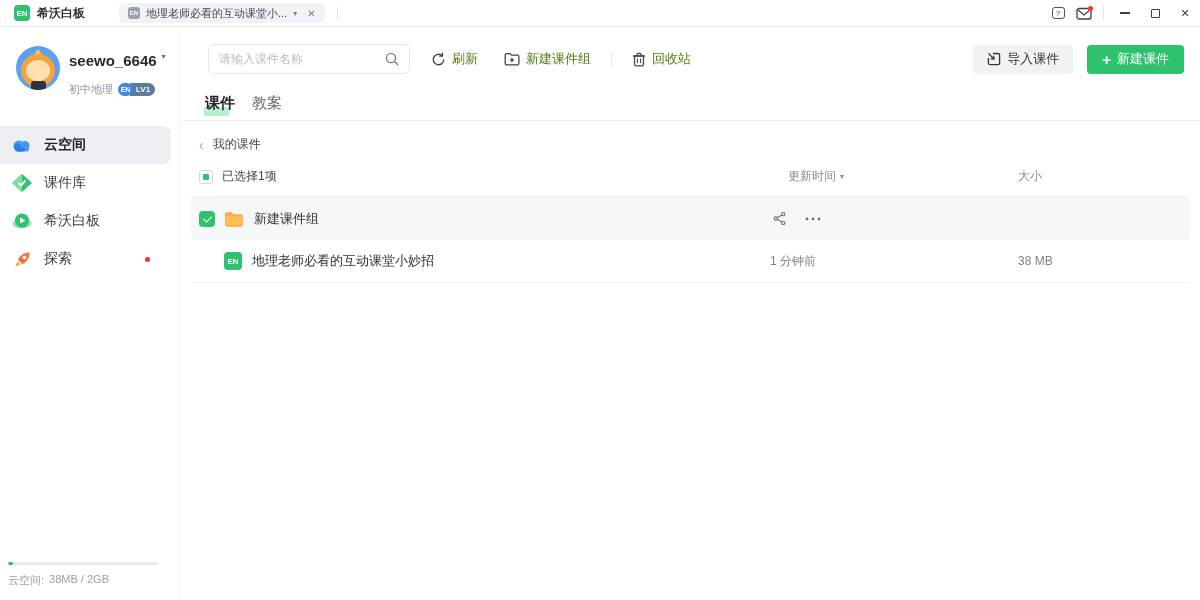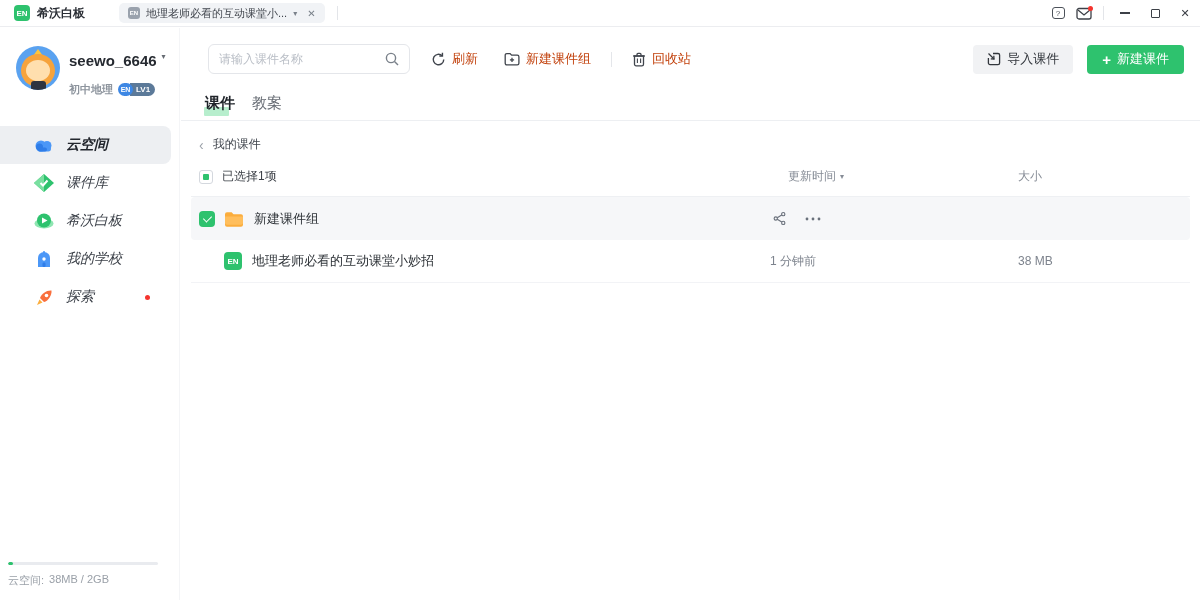--- a/index.html
+++ b/index.html
@@ -47,51 +47,51 @@
   .avatar .crown { position:absolute; top:3px; left:17px; width:0; height:0;
     border-left:5px solid transparent; border-right:5px solid transparent;
     border-bottom:7px solid #FFC53D; }
   .avatar .suit { position:absolute; bottom:0; left:15px; width:15px; height:9px;
     background:#2e3340; border-radius:3px 3px 0 0; }
   .profile-meta { padding-top:6px; }
   .user-row { display:flex; gap:5px; cursor:pointer; }
   .user-name { font-size:15px; font-weight:bold; color:#262a31; }
   .user-caret { font-size:8px; color:#666b73; }
   .sub-row { display:flex; align-items:center; gap:5px; margin-top:5px; }
-  .user-subject { font-size:11px; color:#8e959e;font-weight:bold; }
+  .user-subject { font-size:11px; color:#8e959e; }
   .badge { display:inline-flex; align-items:center; height:30px; border-radius:7px;
     overflow:hidden; }
   .badge-en { width:15px; height:13px; border-radius:7px; background:#3D87E4; color:#fff;
     font-size:7px; font-weight:bold; display:flex; align-items:center; justify-content:center;
     position:relative; z-index:1; }
   .badge-lv { height:13px; padding:0 5px 0 4px; font-size:8px; font-weight:bold; color:#fff;
     background:#5C7A99; display:flex; align-items:center; margin-left:-3px; padding-left:6px;
     border-radius:0 7px 7px 0; }
   .nav { margin-top:22px; }
-  .nav-item { height:38px; display:flex; align-items:center; padding-left:34px; margin-right:8px;
-    border-radius:0 8px 8px 0; position:relative; cursor:pointer; font-size:14px; color:#3a3f47;font-style:italic; }
+  .nav-item { height:38px; display:flex; align-items:center; padding-left:12px; margin-right:8px;
+    border-radius:0 8px 8px 0; position:relative; cursor:pointer; font-size:14px; color:#3a3f47; }
   .nav-item.active { background:#edeff2; font-weight:bold; color:#23272e; }
   .nav-icon { width:20px; height:20px; margin-right:12px; display:flex; align-items:center;
     justify-content:center; }
   .red-dot { position:absolute; right:21px; top:50%; margin-top:-2px; width:5px; height:5px;
     border-radius:50%; background:#F5342E; }
   .storage { position:absolute; left:8px; bottom:12px; width:150px; }
   .storage-bar { height:3px; background:#e9ebef; border-radius:2px; overflow:hidden; }
   .storage-fill { width:3%; height:100%; background:#2EC26E; border-radius:2px; }
   .storage-text { margin-top:8px; font-size:11px; color:#9aa0a8; display:flex; gap:5px; }
 
   
   .main { position:absolute; top:28px; left:181px; right:0; bottom:0; background:#fff; }
   .toolbar { display:flex; align-items:center; height:30px; margin:16px 16px 0 16px;padding-left:11px; }
   .search { width:202px; height:30px; border:1px solid #e4e6ea; border-radius:6px; display:flex;
     align-items:center; padding:0 10px; background:#fff; }
   .search input { border:none; outline:none; flex:1; font-size:12px; color:#333; background:transparent;
     font-family:"Liberation Sans", sans-serif; }
   .search input::placeholder { color:#b9bec6; }
-  .tool-btn { display:flex; align-items:center; gap:6px; font-size:13px; color:#c2410c;
+  .tool-btn { display:flex; align-items:center; gap:6px; font-size:13px; color:#4d7c0f;
     cursor:pointer; }
   .tool-divider { width:1px; height:15px; background:#e4e6ea; margin-left:20px; }
   .toolbar-spacer { flex:1; }
   .import-btn { height:29px; padding:0 14px; background:#f1f2f4; border-radius:4px; display:flex;
     align-items:center; gap:6px; font-size:13px; color:#33373d; cursor:pointer; }
   .new-btn { height:29px; padding:0 15px; background:#2EC26E; border-radius:4px; display:flex;
     align-items:center; gap:6px; font-size:13px; color:#fff; cursor:pointer; margin-left:14px; }
   .new-btn .plus { font-size:15px; font-weight:bold; line-height:1; }
 
   .tabs-row { margin-top:14px; padding:0 24px; border-bottom:1px solid #edeff2; display:flex;
@@ -231,31 +231,20 @@
       <span class="nav-icon">
         <svg width="20" height="19" viewBox="0 0 20 19">
           <ellipse cx="10" cy="11.5" rx="9.5" ry="5" fill="#8FE6B2"></ellipse>
           <circle cx="10" cy="8.5" r="7" fill="#2EC26E"></circle>
           <polygon points="8,5.5 13.5,8.5 8,11.5" fill="#fff"></polygon>
         </svg>
       </span>
       <span>希沃白板</span>
     </div>
 
-    <div class="nav-item">
-      <span class="nav-icon">
-        <svg width="18" height="18" viewBox="0 0 18 18">
-          <path d="M3 17 V8 a6 6 0 0 1 12 0 V17 Z" fill="#4B97F7"></path>
-          <rect x="8" y="1" width="2" height="4" rx="1" fill="#4B97F7"></rect>
-          <circle cx="9" cy="9" r="1.7" fill="#fff"></circle>
-          <rect x="7.5" y="12.5" width="3" height="4.5" rx="1.2" fill="#2f7de8"></rect>
-        </svg>
-      </span>
-      <span>我的学校</span>
-    </div>
 
     <div class="nav-item">
       <span class="nav-icon">
         <svg width="19" height="19" viewBox="0 0 19 19">
           <path d="M16.5 2.5 C12 2 6.5 5.5 5 10 l4 4 C13.5 13 17 7 16.5 2.5 Z" fill="#F96F3D"></path>
           <circle cx="11.5" cy="7.5" r="1.8" fill="#fff"></circle>
           <path d="M4.5 11.5 L2 17 L7.5 14.5 Z" fill="#FBAD3C"></path>
         </svg>
       </span>
       <span>探索</span>

